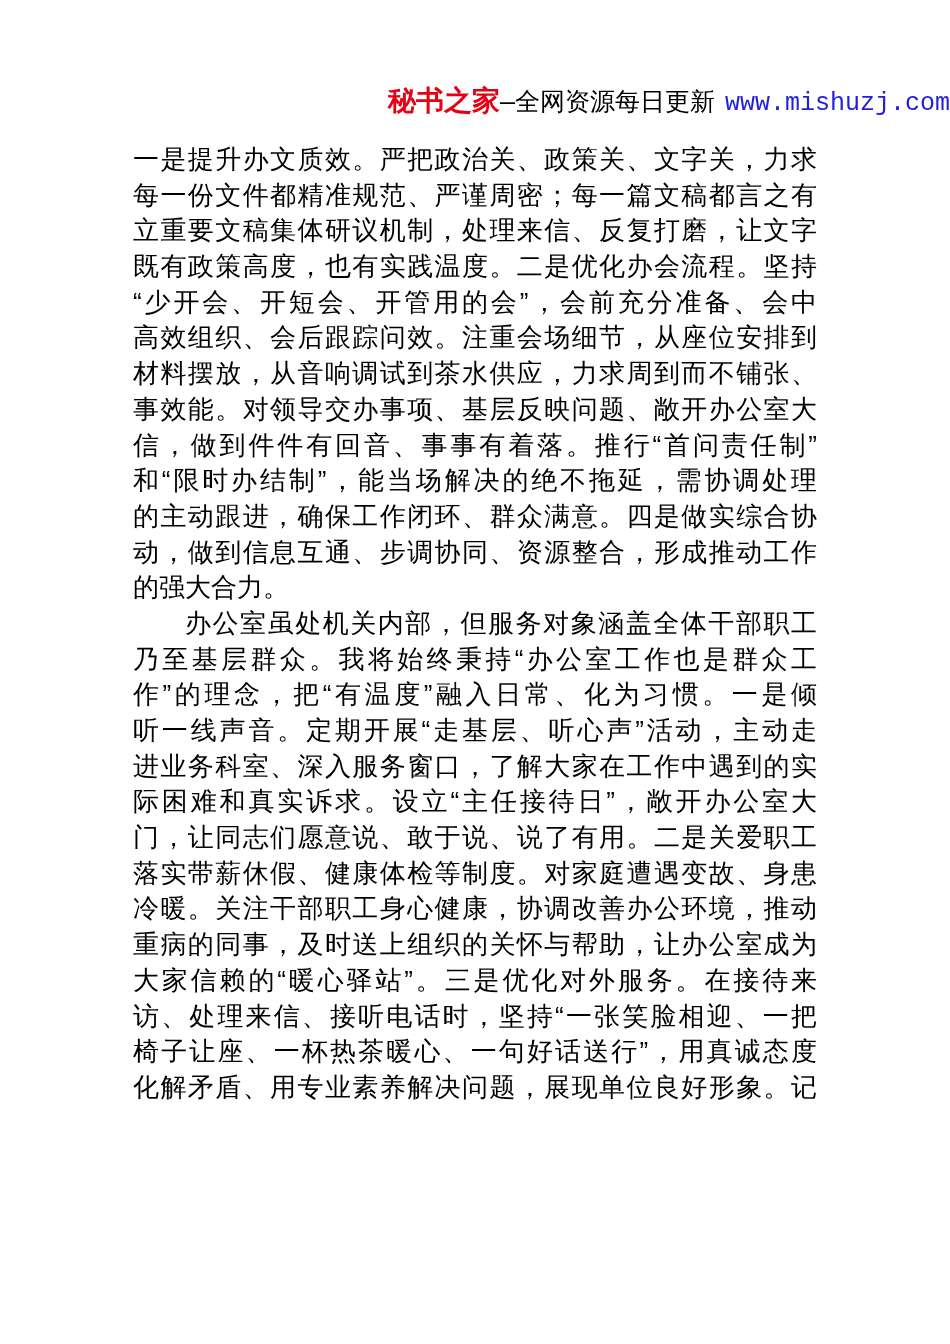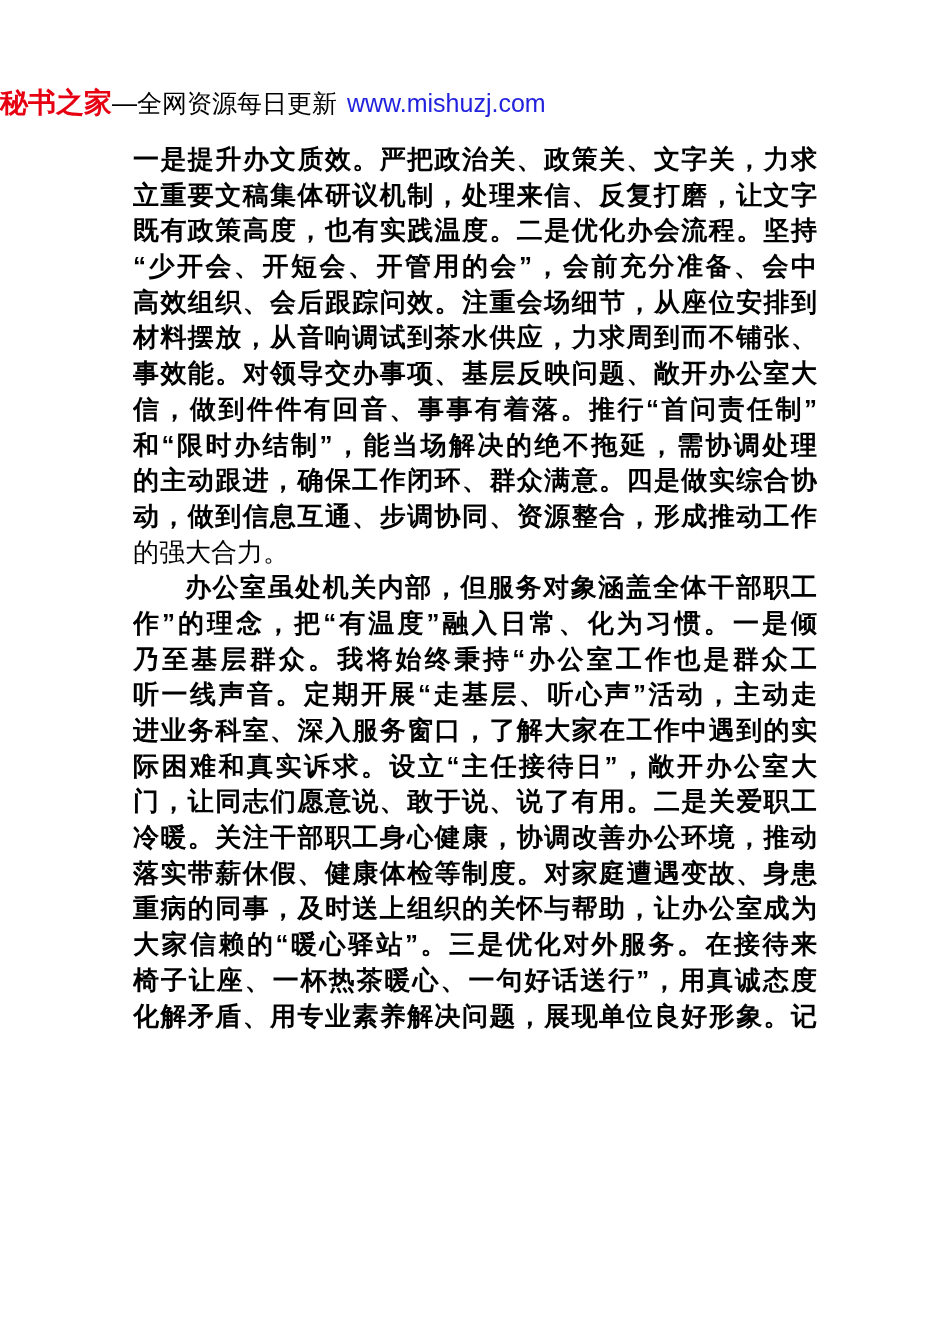--- a/index.html
+++ b/index.html
@@ -13,24 +13,25 @@
     height: 1344px;
     overflow: hidden;
     font-family: "Liberation Sans", "DejaVu Sans", sans-serif;
     color: #000000;
   }
   .site-header {
     position: absolute;
     top: 84px;
     left: 0;
     width: 950px;
-    text-align: left;
+    text-align: right;
     font-size: 25px;
     line-height: 38px;
     white-space: nowrap;
+    font-family: Liberation Mono, monospace;
   }
   .site-header .brand {
     font-size: 28px;
     font-weight: bold;
   }
   .site-header .tagline {
     color: #000000;
   }
   .site-header .url {
     margin-left: 10px;
@@ -46,55 +47,56 @@
     line-height: 35.7px;
     font-size: 26px;
     color: #000000;
     text-align: justify;
     text-justify: inter-character;
     overflow: hidden;
     white-space: nowrap;
   }
   .line.fill {
     text-align-last: justify;
-    font-weight: bold;
   }
   .line.indent-1 {
     padding-left: 36px;
   }
   .line.indent-2 {
     padding-left: 52px;
   }
 </style>
 </head>
 <body>
 
 <div class="site-header">
   <span class="brand" style="color: rgb(230, 0, 18);">秘书之家</span><span class="tagline">—全网资源每日更新</span><span class="url" style="color: rgb(34, 34, 221);">www.mishuzj.com</span>
 </div>
 
 <div class="doc-body" id="doc-body">
     <div class="line fill">一是提升办文质效。严把政治关、政策关、文字关，力求</div>
+    <div class="line fill">每一份文件都精准规范、严谨周密；每一篇文稿都言之有</div>
     <div class="line fill">立重要文稿集体研议机制，处理来信、反复打磨，让文字</div>
     <div class="line fill">既有政策高度，也有实践温度。二是优化办会流程。坚持</div>
     <div class="line fill">“少开会、开短会、开管用的会”，会前充分准备、会中</div>
     <div class="line fill">高效组织、会后跟踪问效。注重会场细节，从座位安排到</div>
     <div class="line fill">材料摆放，从音响调试到茶水供应，力求周到而不铺张、</div>
     <div class="line fill">事效能。对领导交办事项、基层反映问题、敞开办公室大</div>
     <div class="line fill">信，做到件件有回音、事事有着落。推行“首问责任制”</div>
     <div class="line fill">和“限时办结制”，能当场解决的绝不拖延，需协调处理</div>
     <div class="line fill">的主动跟进，确保工作闭环、群众满意。四是做实综合协</div>
     <div class="line fill">动，做到信息互通、步调协同、资源整合，形成推动工作</div>
     <div class="line">的强大合力。</div>
     <div class="line fill indent-2">办公室虽处机关内部，但服务对象涵盖全体干部职工</div>
+    <div class="line fill">乃至基层群众。我将始终秉持“办公室工作也是群众工</div>
     <div class="line fill">作”的理念，把“有温度”融入日常、化为习惯。一是倾</div>
-    <div class="line fill">乃至基层群众。我将始终秉持“办公室工作也是群众工</div>
     <div class="line fill">听一线声音。定期开展“走基层、听心声”活动，主动走</div>
     <div class="line fill">进业务科室、深入服务窗口，了解大家在工作中遇到的实</div>
     <div class="line fill">际困难和真实诉求。设立“主任接待日”，敞开办公室大</div>
     <div class="line fill">门，让同志们愿意说、敢于说、说了有用。二是关爱职工</div>
+    <div class="line fill">落实带薪休假、健康体检等制度。对家庭遭遇变故、身患</div>
     <div class="line fill">冷暖。关注干部职工身心健康，协调改善办公环境，推动</div>
-    <div class="line fill">落实带薪休假、健康体检等制度。对家庭遭遇变故、身患</div>
     <div class="line fill">重病的同事，及时送上组织的关怀与帮助，让办公室成为</div>
     <div class="line fill">大家信赖的“暖心驿站”。三是优化对外服务。在接待来</div>
+    <div class="line fill">访、处理来信、接听电话时，坚持“一张笑脸相迎、一把</div>
     <div class="line fill">椅子让座、一杯热茶暖心、一句好话送行”，用真诚态度</div>
     <div class="line fill">化解矛盾、用专业素养解决问题，展现单位良好形象。记</div>
   </div>
 
 </body></html>

